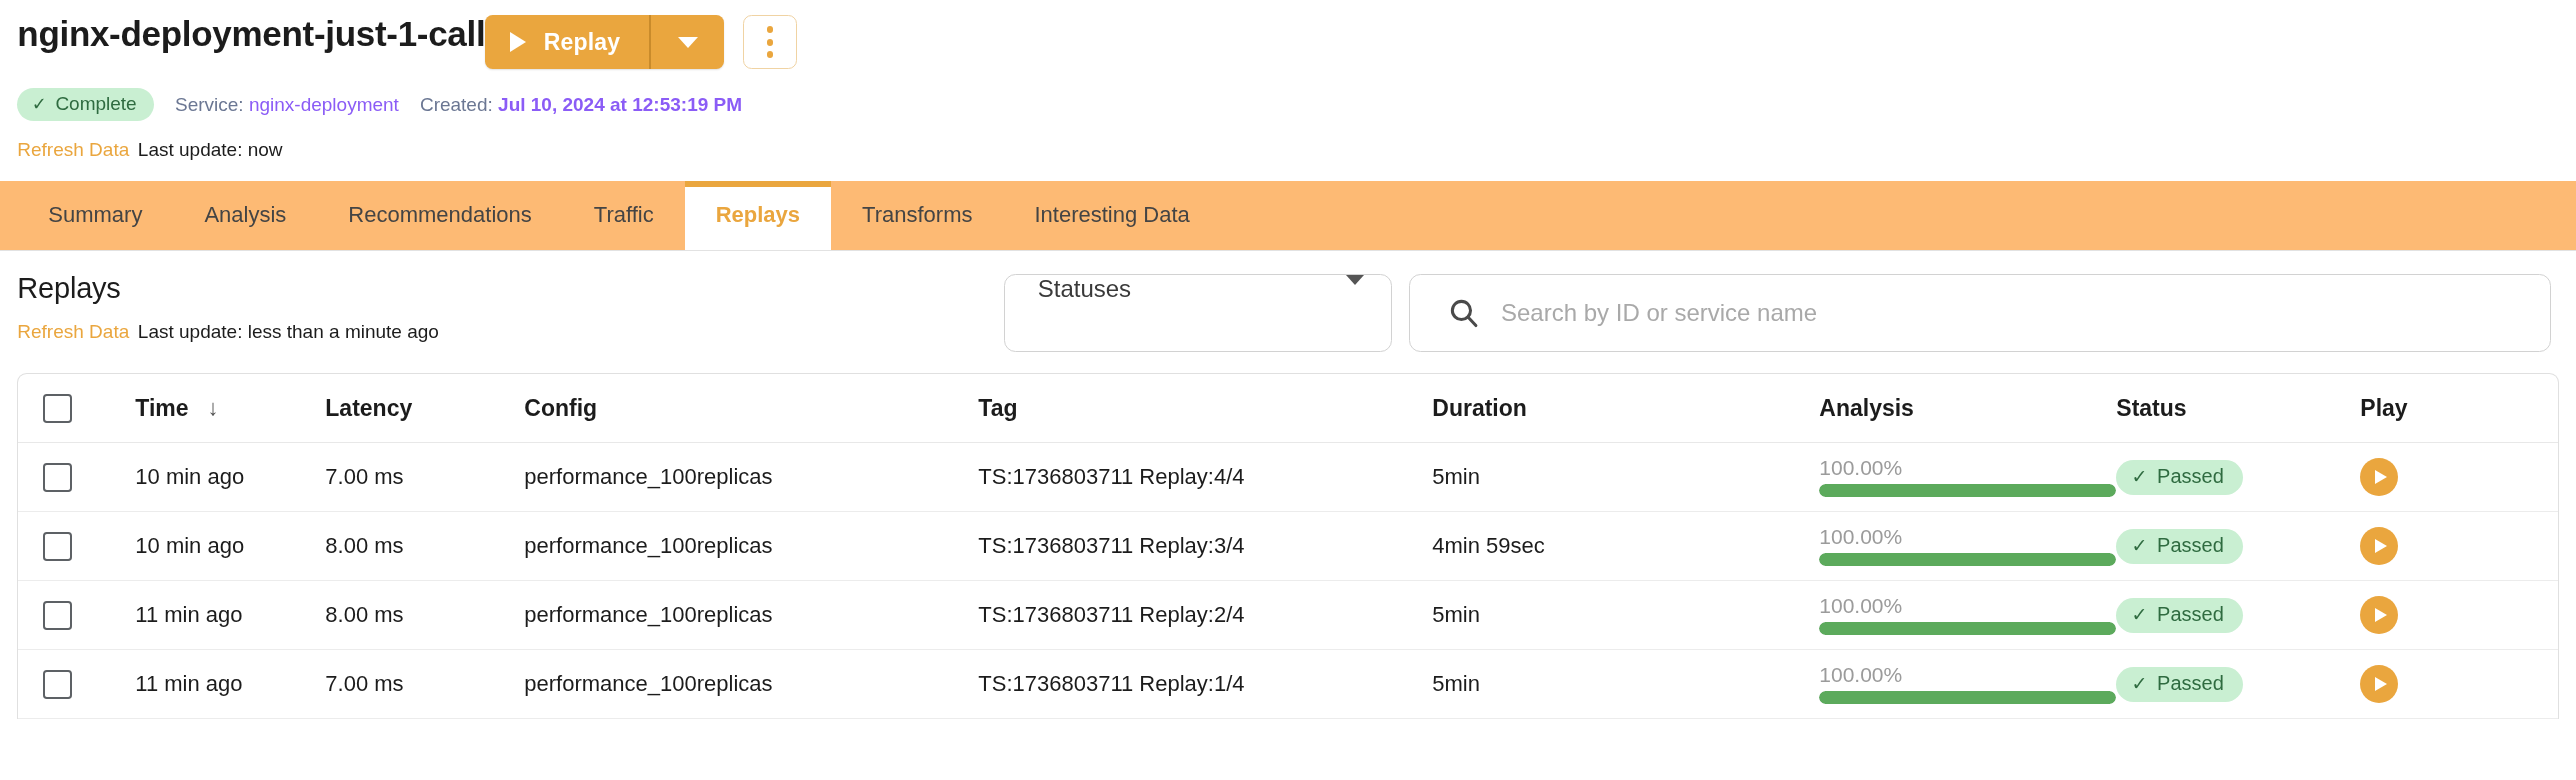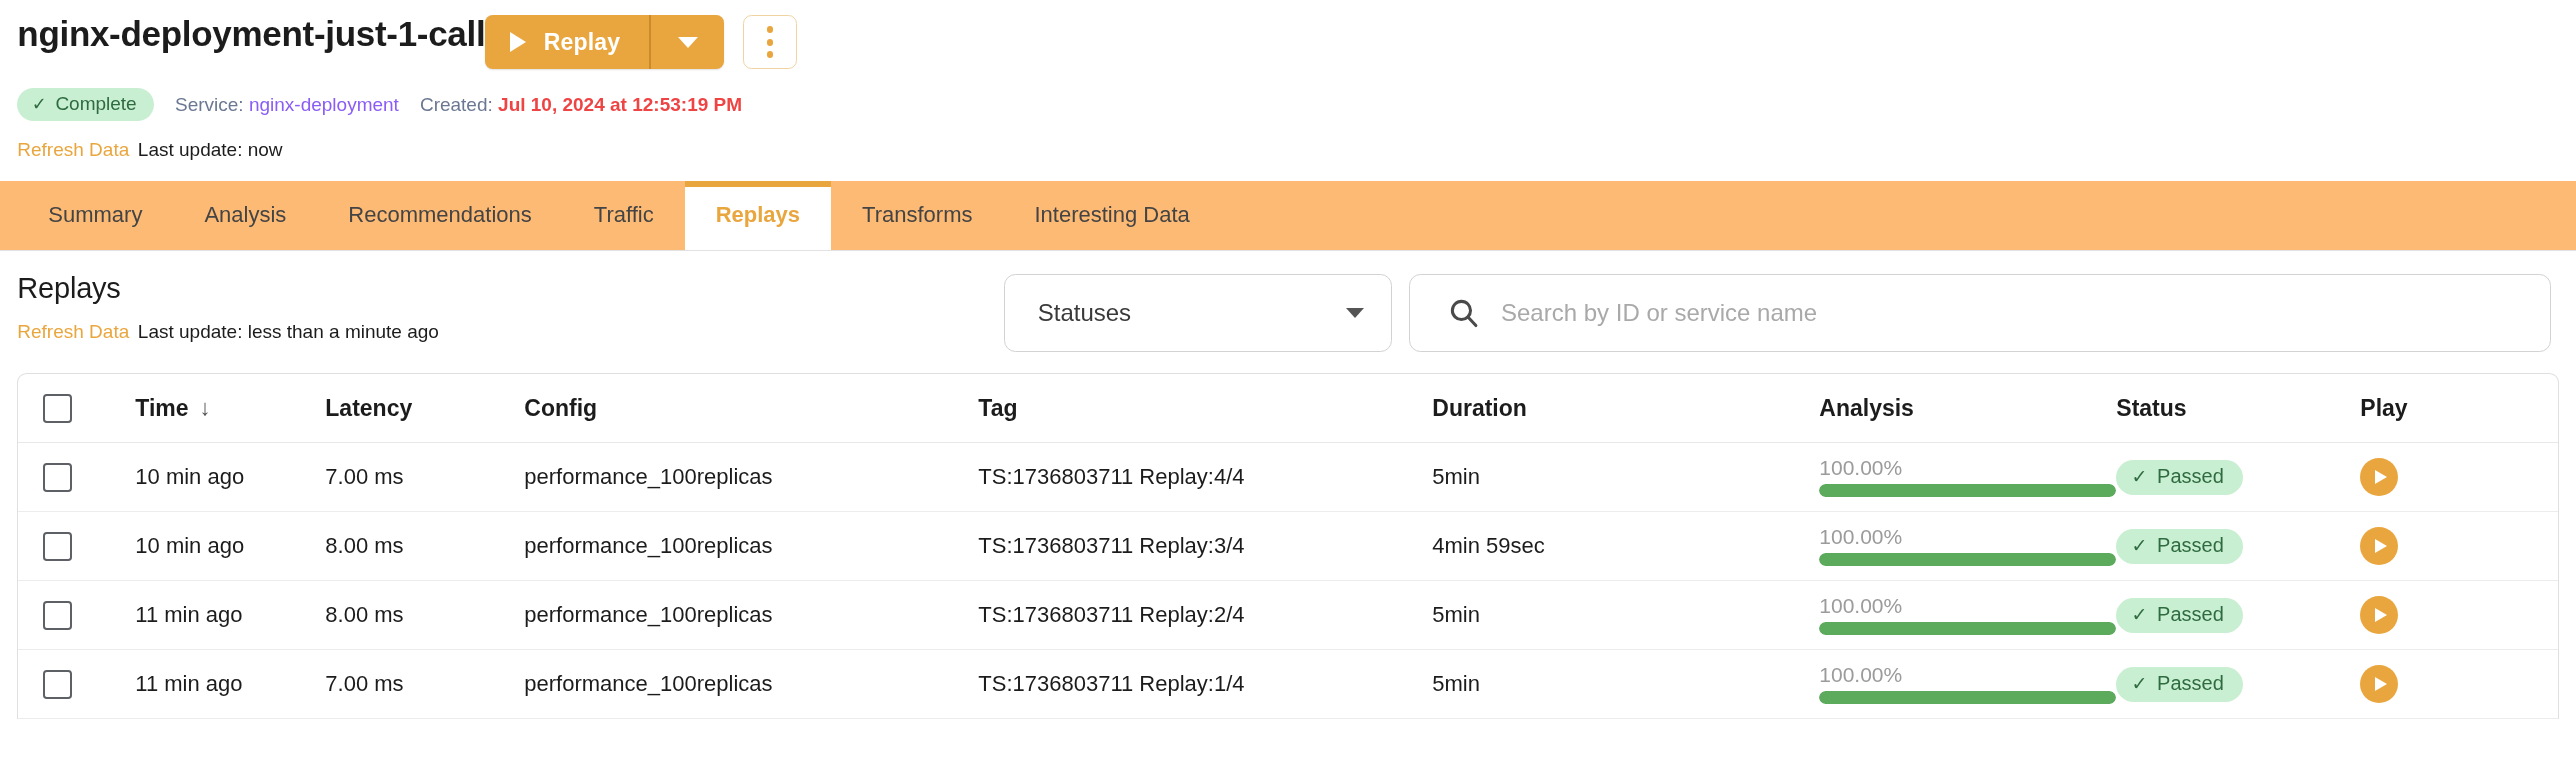--- a/index.html
+++ b/index.html
@@ -138,21 +138,21 @@
     padding: 4.8px 17.3px 5.8px 14.4px;
     font-size: 19px;
     font-weight: 500;
   }
   .status-pill .tick { font-size: 18px; line-height: 1; }
 
   .meta-item {
     font-size: 19px;
     color: #6b7793;
   }
-  .meta-item .meta-strong { color: #ef4444; font-weight: bold; }
+  .meta-item .meta-strong { color: #8b5cf6; font-weight: bold; }
   .meta-link { color: #8b5cf6; }
 
   .refresh-row {
     display: flex;
     align-items: baseline;
     gap: 8.6px;
     margin-top: 18px;
     font-size: 19px;
   }
   .refresh-link {
@@ -232,21 +232,20 @@
     padding-right: 7.7px;
   }
 
   .select-box {
     width: 388px;
     height: 78px;
     border: 1px solid #d2d2d2;
     border-radius: 11.5px;
     background: #ffffff;
     display: flex;
-    align-items: center;
     justify-content: space-between;
     padding: 0 27px 0 33px;
     cursor: pointer;
   }
   .select-label { font-size: 24px; color: #3a3a3a; }
   .select-caret {
     width: 0; height: 0;
     border-top: 10.5px solid #555555;
     border-left: 9.6px solid transparent;
     border-right: 9.6px solid transparent;
@@ -317,21 +316,21 @@
   table.replays tbody td {
     height: 69px;
     font-size: 22px;
     color: #1c1c1c;
     border-bottom: 1.9px solid #ececec;
   }
 
   .th-inner {
     display: flex;
     align-items: center;
-    gap: 11px;
+    gap: 19px;
   }
 
   .sort-arrow {
     font-size: 22px;
     color: #555555;
     line-height: 1;
   }
 
   .checkbox {
     width: 29px;

